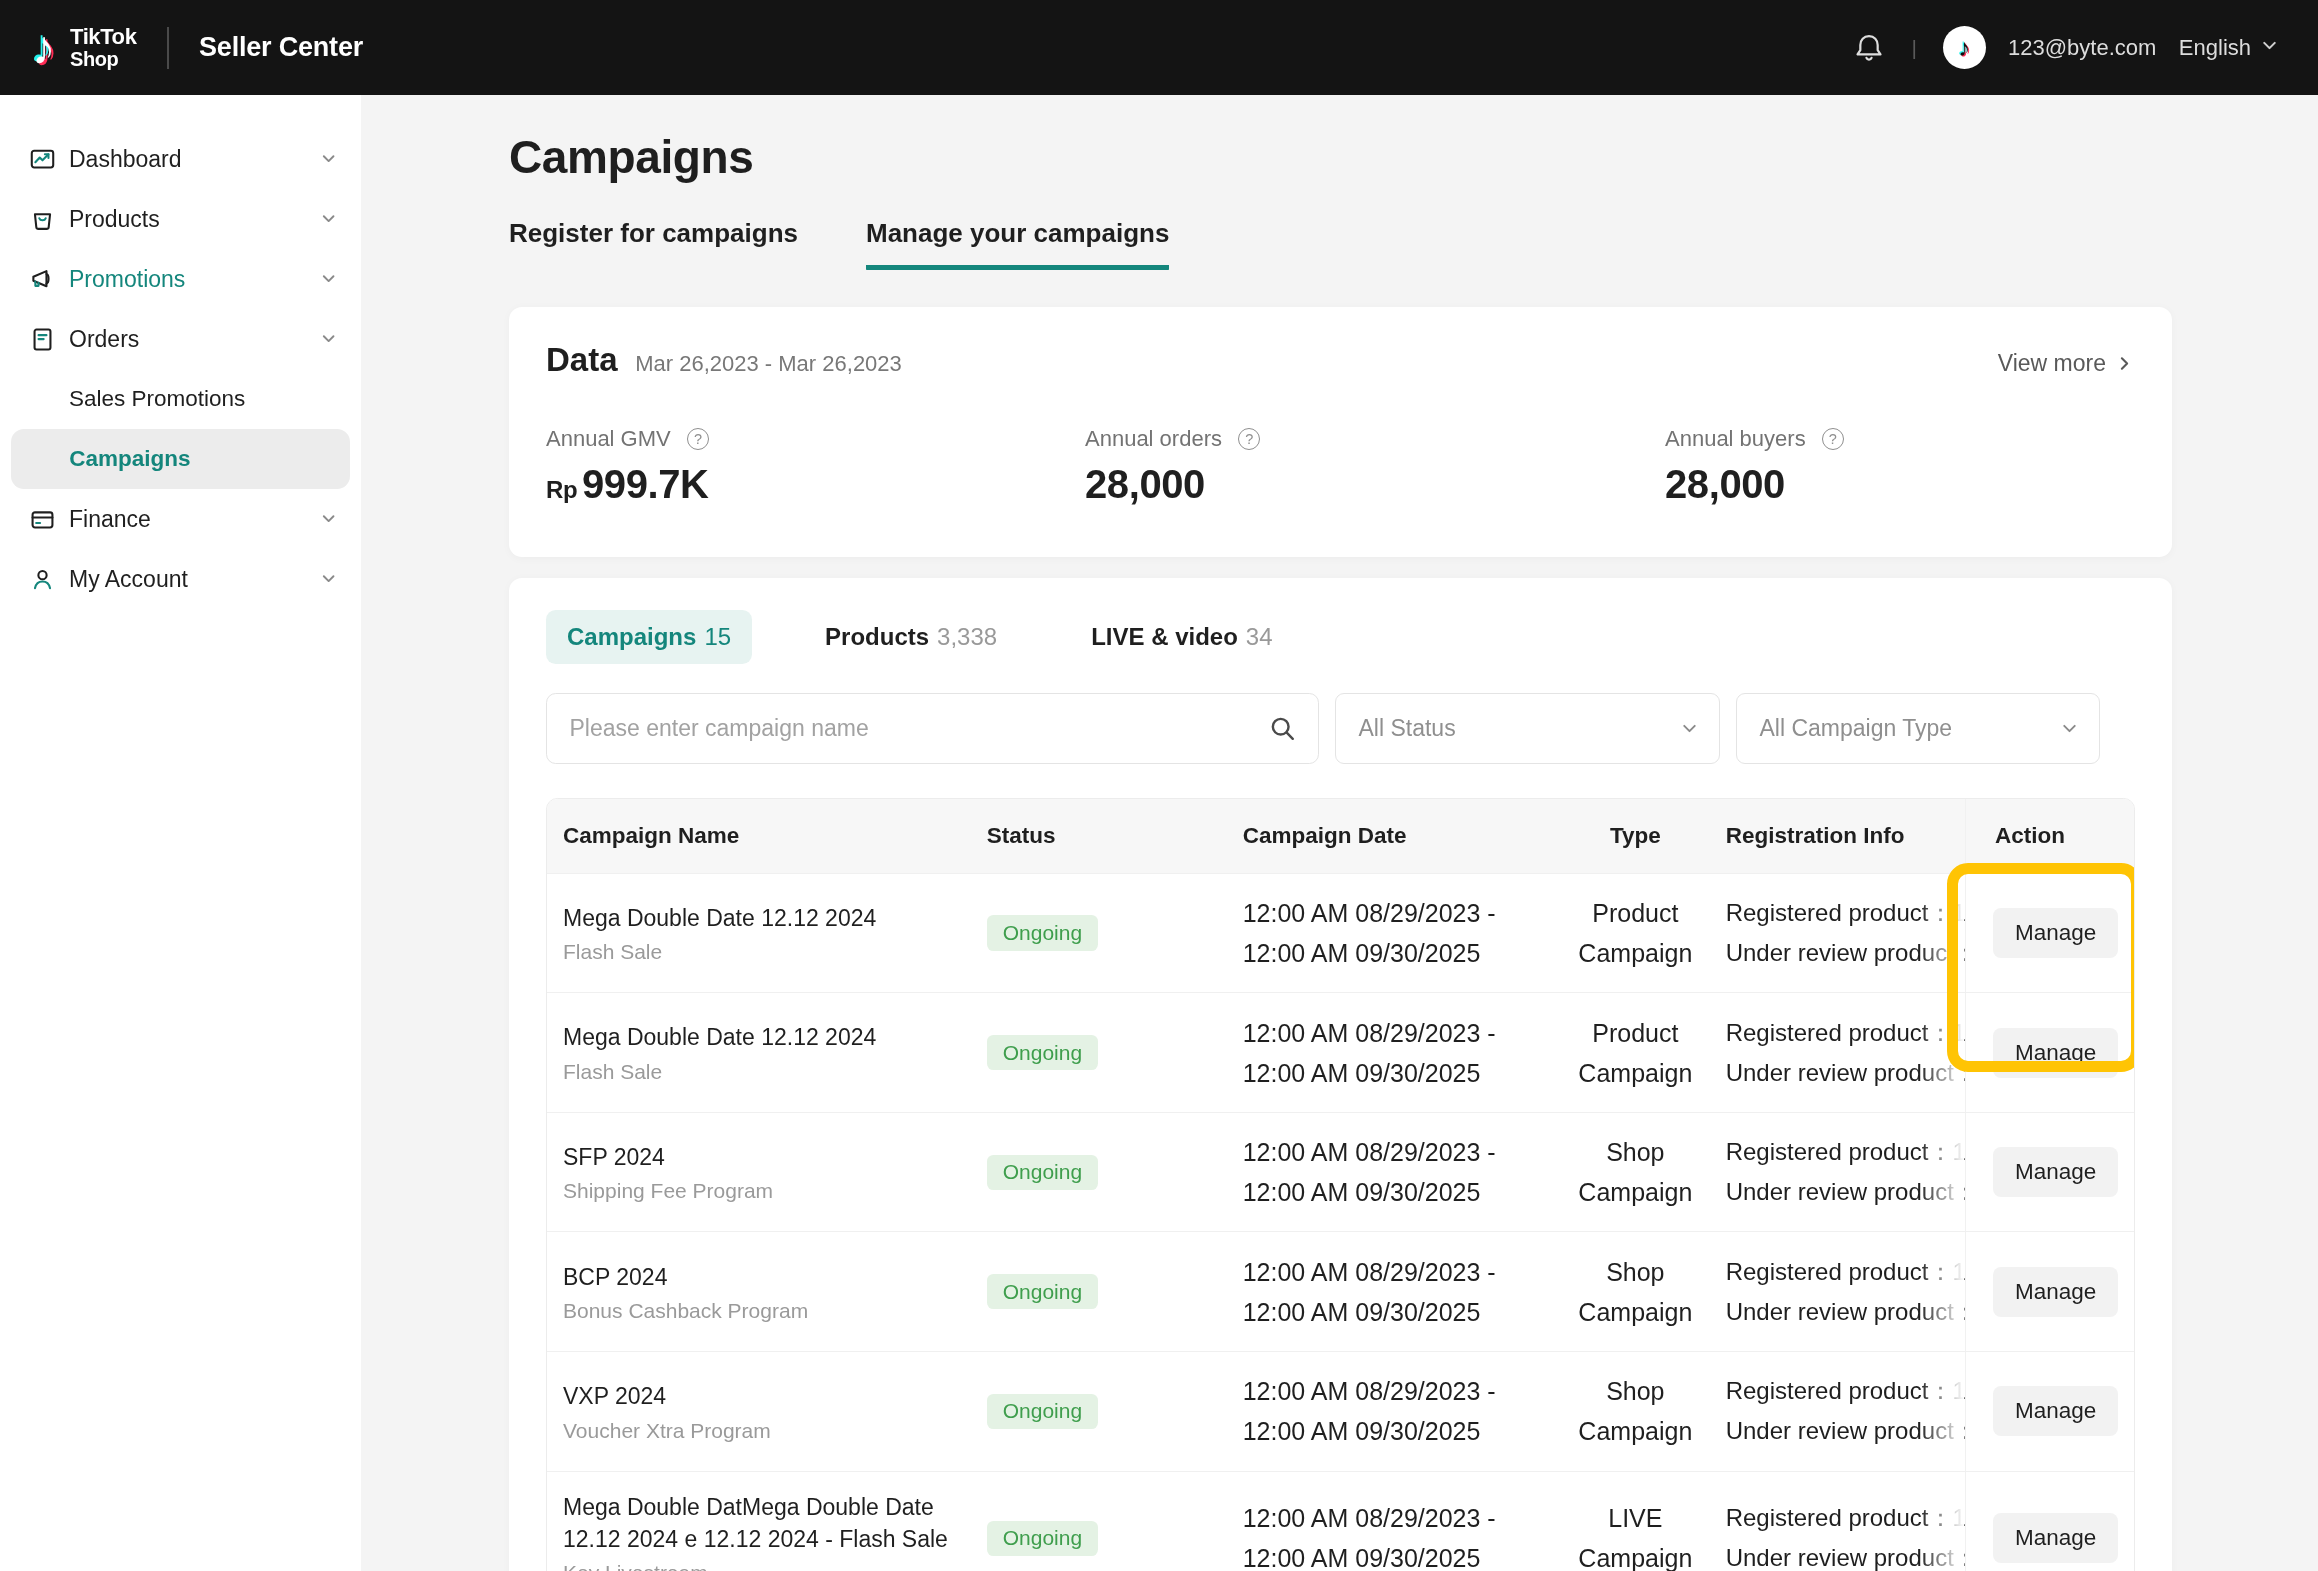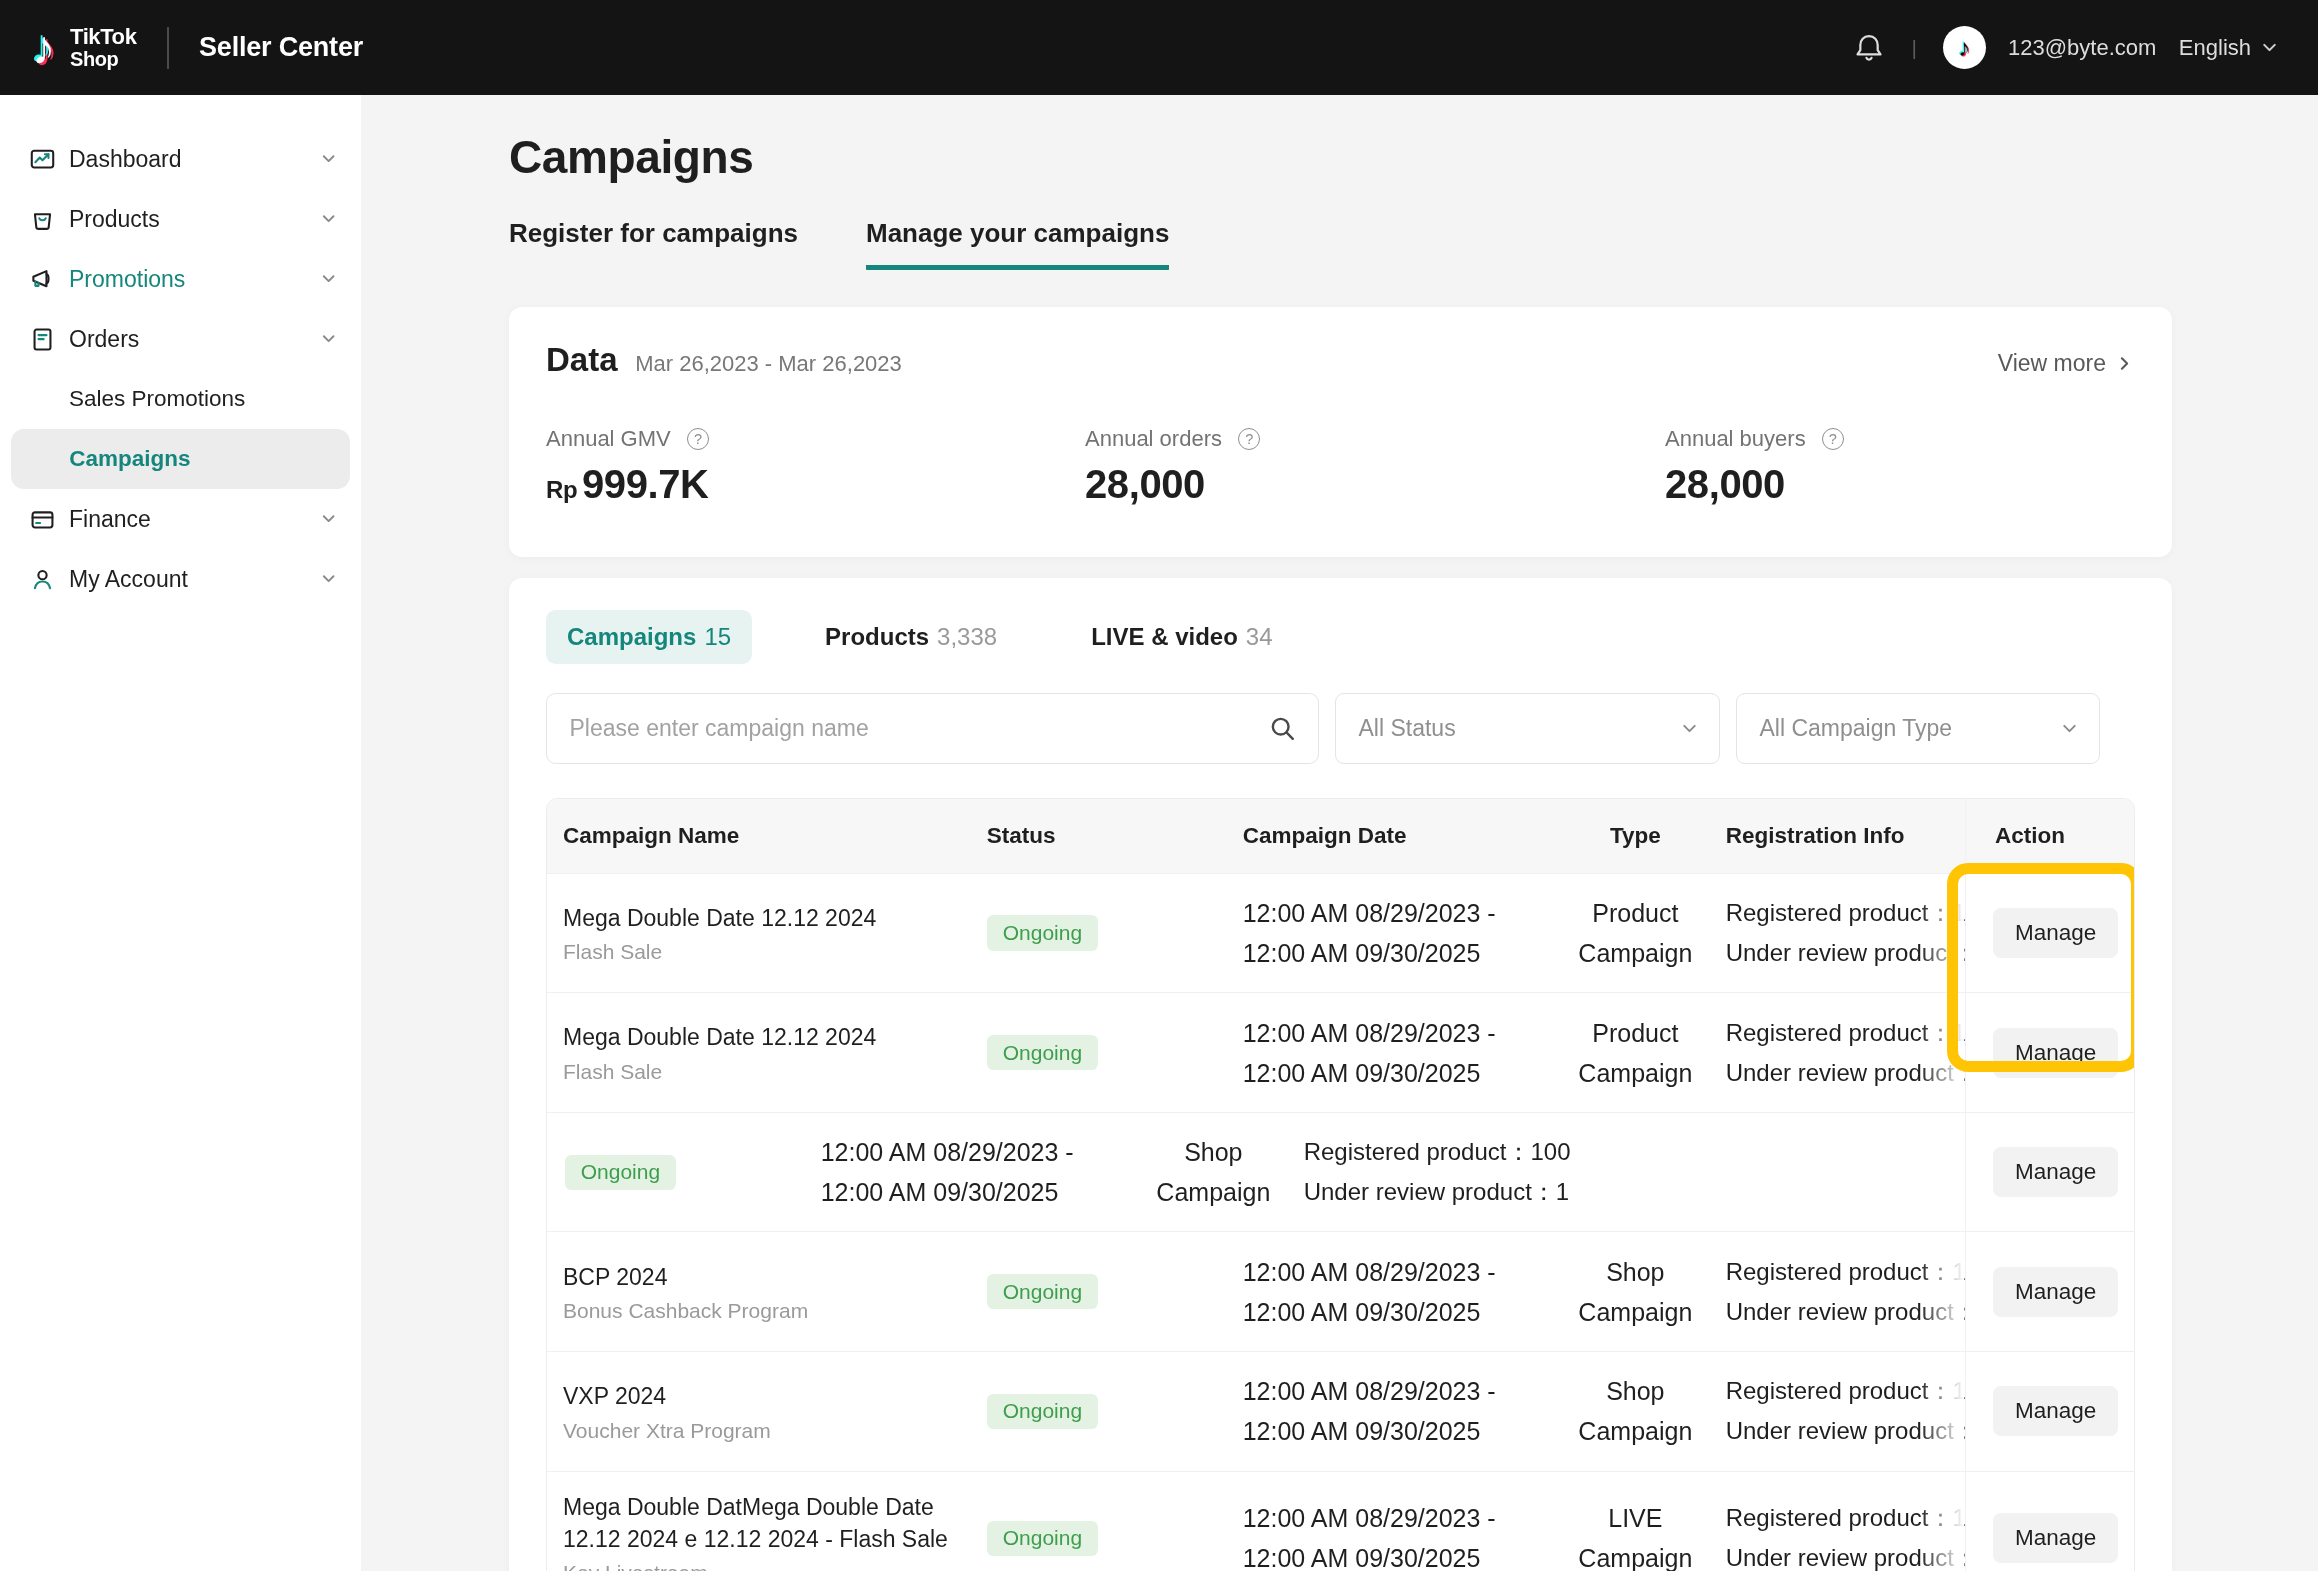--- a/index.html
+++ b/index.html
@@ -18,21 +18,21 @@
   .brand-divider { width:1.6px; height:42px; background:#4a4a4a; margin:0 16px; }
   .product-name { color:#fff; font-size:27px; font-weight:bold; letter-spacing:-0.2px; }
   .topbar-right { margin-left:auto; display:flex; align-items:center; gap:22.5px; }
   .bell-wrap { display:flex; align-items:center; }
   .top-sep { color:#5a5a5a; font-size:21px; margin:0 3.2px; }
   .avatar { width:43px; height:43px; border-radius:50%; background:#fff; display:flex;
     align-items:center; justify-content:center; }
   .avatar .tt-note-sm { font-size:24px; color:#111; line-height:1;
     text-shadow:-1.2px -0.8px 0 #25f4ee, 1.2px 1.2px 0 #fe2c55; }
   .account-email { color:#dddddd; font-size:22px; }
-  .lang { display:flex; align-items:center; gap:8px; color:#dddddd; font-size:22px; }
+  .lang { display:flex; gap:8px; color:#dddddd; font-size:22px; }
 
   
   .shell { display:flex; height:1477px; }
   .sidebar { width:361px; background:#ffffff; padding-top:34px; flex-shrink:0; }
   .side-item { height:60px; display:flex; align-items:center; padding:0 22.5px 0 29px;
     gap:13px; font-size:23px; color:#1f1f1f; cursor:pointer; }
   .side-item .icon { width:27px; height:27px; flex-shrink:0; }
   .side-item .chev { margin-left:auto; }
   .side-item.teal { color:#14867c; }
   .sub-item { height:60px; display:flex; align-items:center; padding-left:69px;
@@ -369,20 +369,24 @@
     <div class="cell c-reg">
       <div class="reg-line">Registered product：100</div>
       <div class="reg-line">Under review product：1</div>
     </div>
     <div class="action-panel">
       <button class="manage-btn">Manage</button>
     </div>
   </div>
 
   <div class="trow">
+    <div class="cell c-name">
+      <div class="row-name">SFP 2024</div>
+      <div class="row-sub">Shipping Fee Program</div>
+    </div>
     <div class="cell c-status">
       <span class="status-pill">Ongoing</span>
     </div>
     <div class="cell c-date">
       <div class="line2">12:00 AM 08/29/2023 -</div>
       <div class="line2">12:00 AM 09/30/2025</div>
     </div>
     <div class="cell c-type wrapcell">Shop Campaign</div>
     <div class="cell c-reg">
       <div class="reg-line">Registered product：100</div>

